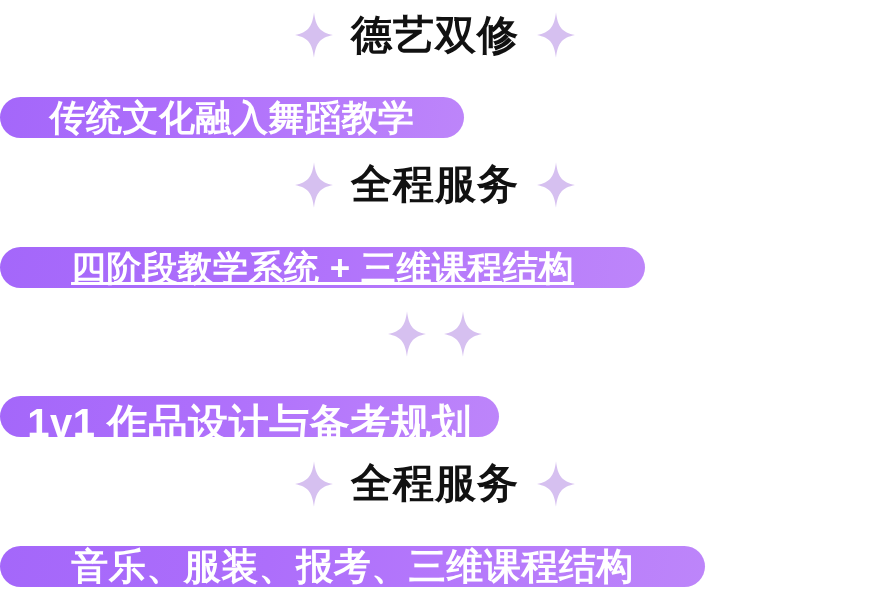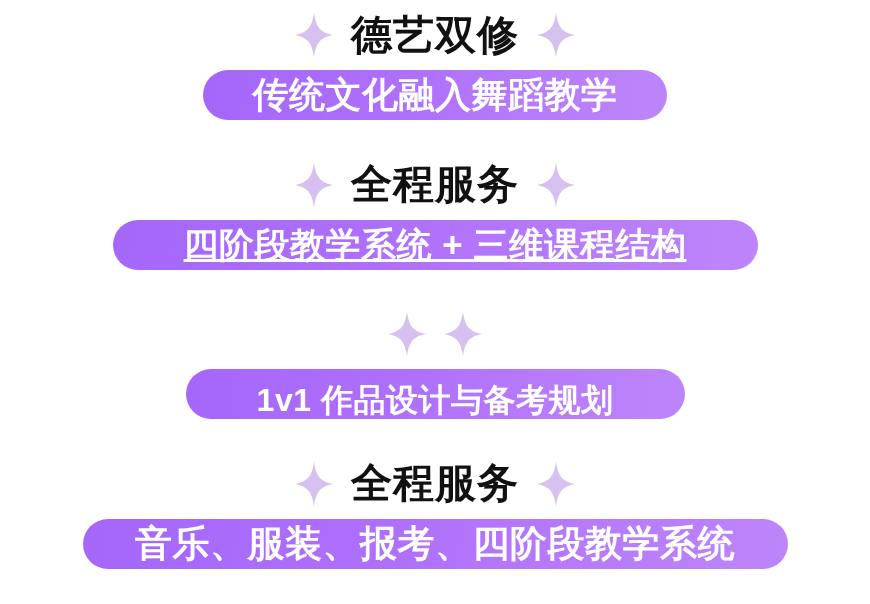--- a/index.html
+++ b/index.html
@@ -25,23 +25,23 @@
     align-items: center;
     box-sizing: border-box;
     padding-top: 6px;
   }
 
   .feature-block {
     width: 100%;
     height: 151px;
     display: flex;
     flex-direction: column;
-    align-items: center;
     justify-content: flex-start;
     box-sizing: border-box;
+    gap: 27px;
   }
 
   .heading-row {
     display: flex;
     align-items: center;
     justify-content: center;
     height: 58px;
     gap: 18px;
   }
 
@@ -63,21 +63,21 @@
     font-weight: 700;
     color: #111111;
     letter-spacing: 1px;
     line-height: 1;
     white-space: nowrap;
     font-family: "Liberation Sans", "DejaVu Sans", sans-serif;
   }
 
   .pill {
     margin-top: 6px;
-    height: 50px;
+    height: 41px;
     display: inline-flex;
     align-items: center;
     justify-content: center;
     border-radius: 999px;
     background: linear-gradient(100deg, #a467fa 0%, #ad6efb 38%, #b77bfb 72%, #bd85fa 100%);
     box-sizing: border-box;
   }
 
   .pill-text {
     font-size: 35px;
@@ -91,21 +91,21 @@
   }
 
   
   .pill-w1 { width: 464px; }
   .pill-w2 { width: 645px; }
   .pill-w3 { width: 499px; }
   .pill-w4 { width: 705px; }
 
   .pill-w1 .pill-text { font-size: 36px; }
   .pill-w2 .pill-text { font-size: 35px; text-decoration: underline; }
-  .pill-w3 .pill-text { font-size: 32px; margin-top: 12px; }
+  .pill-w3 .pill-text { font-size: 40px; margin-top: 12px; }
   .pill-w4 .pill-text { font-size: 37px; }
 </style>
 </head>
 <body>
 
 <div class="poster">
 
   <div class="feature-block">
     <div class="heading-row">
       <span class="sparkle">
@@ -170,17 +170,17 @@
         </svg>
       </span>
       <span class="heading-text">全程服务</span>
       <span class="sparkle">
         <svg viewBox="0 0 40 48" xmlns="http://www.w3.org/2000/svg">
           <path d="M20 0 C21.8 15.5 26.5 21.2 40 24 C26.5 26.8 21.8 32.5 20 48 C18.2 32.5 13.5 26.8 0 24 C13.5 21.2 18.2 15.5 20 0 Z" fill="#d6c0f0"></path>
         </svg>
       </span>
     </div>
     <div class="pill pill-w4">
-      <span class="pill-text">音乐、服装、报考、四阶段教学系统</span>
+      <span class="pill-text">音乐、服装、报考、三维课程结构</span>
     </div>
   </div>
 
 </div>
 
 </body></html>

